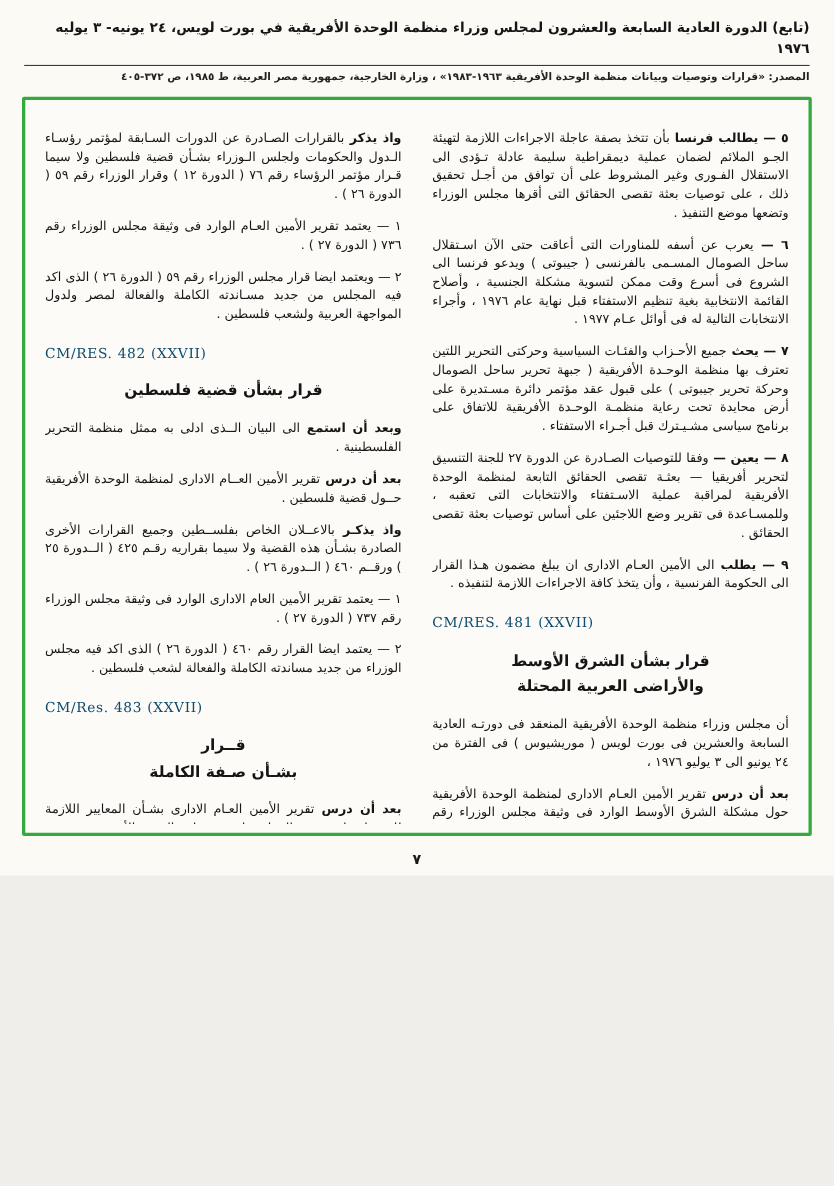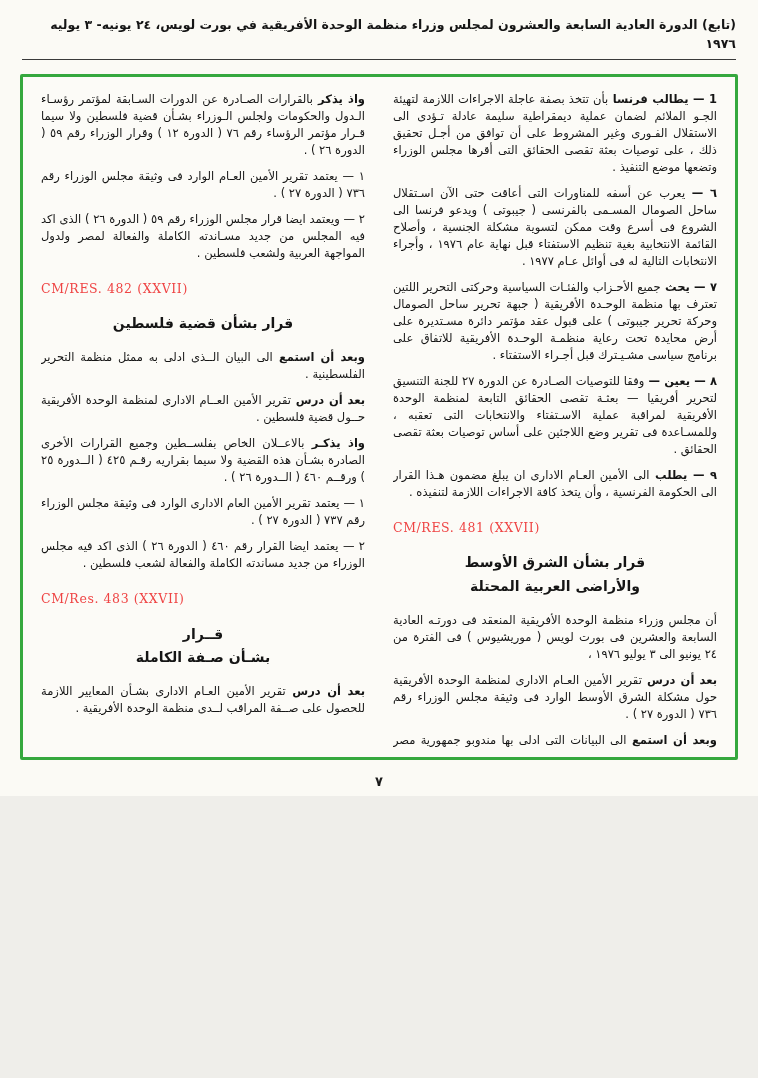--- a/index.html
+++ b/index.html
@@ -44,30 +44,30 @@
     background:#fcfbf7;
   }
   .columns { display:flex; gap:28px; height:100%; }
   .column {
     flex:1 1 0;
     overflow:hidden;
     font-size:11.5px;
     line-height:1.48;
     text-align:justify;
   }
-  .para { margin-bottom:9px; }
+  .para { margin-bottom:9px;margin-top:12px; }
   .para b { font-weight:bold; }
   .code {
     direction:ltr;
     text-align:left;
     font-family:"DejaVu Serif", serif;
     font-size:12.5px;
     letter-spacing:0.6px;
     margin:18px 0 14px 0;
-    color:#ef4444;
+    color:#0c4a6e;
   }
   .heading {
     text-align:center;
     font-weight:bold;
     font-size:14px;
     line-height:1.7;
     white-space:pre-line;
     margin:2px 0 13px 0;
   }
   .doc-footer {
@@ -80,26 +80,27 @@
   }
 </style>
 </head>
 <body>
 
 <div class="page">
 
   <header class="doc-header">
     <div class="header-title">(تابع) الدورة العادية السابعة والعشرون لمجلس وزراء منظمة الوحدة الأفريقية في بورت لويس، ٢٤ يونيه- ٣ يوليه ١٩٧٦</div>
     <hr class="header-rule">
+    <div class="header-source">المصدر: «قرارات وتوصيات وبيانات منظمة الوحدة الأفريقية ١٩٦٣-١٩٨٣» ، وزارة الخارجية، جمهورية مصر العربية، ط ١٩٨٥، ص ٣٧٢-٤٠٥</div>
   </header>
 
   <div class="green-box">
     <div class="columns">
       <div class="column">
-          <div class="para body"><b>1 — يطالب فرنسا </b>بأن تتخذ بصفة عاجلة الاجراءات اللازمة لتهيئة الجـو الملائم لضمان عملية ديمقراطية سليمة عادلة تـؤدى الى الاستقلال الفـورى وغير المشروط على أن توافق من أجـل تحقيق ذلك ، على توصيات بعثة تقصى الحقائق التى أقرها مجلس الوزراء وتضعها موضع التنفيذ .</div>
+          <div class="para body"><b>٥ — يطالب فرنسا </b>بأن تتخذ بصفة عاجلة الاجراءات اللازمة لتهيئة الجـو الملائم لضمان عملية ديمقراطية سليمة عادلة تـؤدى الى الاستقلال الفـورى وغير المشروط على أن توافق من أجـل تحقيق ذلك ، على توصيات بعثة تقصى الحقائق التى أقرها مجلس الوزراء وتضعها موضع التنفيذ .</div>
           <div class="para body"><b>٦ — </b>يعرب عن أسفه للمناورات التى أعاقت حتى الآن اسـتقلال ساحل الصومال المسـمى بالفرنسى ( جيبوتى ) ويدعو فرنسا الى الشروع فى أسرع وقت ممكن لتسوية مشكلة الجنسية ، وأصلاح القائمة الانتخابية بغية تنظيم الاستفتاء قبل نهاية عام ١٩٧٦ ، وأجراء الانتخابات التالية له فى أوائل عـام ١٩٧٧ .</div>
           <div class="para body"><b>٧ — يحث </b>جميع الأحـزاب والفئـات السياسية وحركتى التحرير اللتين تعترف بها منظمة الوحـدة الأفريقية ( جبهة تحرير ساحل الصومال وحركة تحرير جيبوتى ) على قبول عقد مؤتمر دائرة مسـتديرة على أرض محايدة تحت رعاية منظمـة الوحـدة الأفريقية للاتفاق على برنامج سياسى مشـيـترك قبل أجـراء الاستفتاء .</div>
           <div class="para body"><b>٨ — يعين — </b>وفقا للتوصيات الصـادرة عن الدورة ٢٧ للجنة التنسيق لتحرير أفريقيا — بعثـة تقصى الحقائق التابعة لمنظمة الوحدة الأفريقية لمراقبة عملية الاسـتفتاء والانتخابات التى تعقبه ، وللمسـاعدة فى تقرير وضع اللاجئين على أساس توصيات بعثة تقصى الحقائق .</div>
           <div class="para body"><b>٩ — يطلب </b>الى الأمين العـام الادارى ان يبلغ مضمون هـذا القرار الى الحكومة الفرنسية ، وأن يتخذ كافة الاجراءات اللازمة لتنفيذه .</div>
           <div class="para code">CM/RES. 481 (XXVII)</div>
           <div class="para heading">قرار بشأن الشرق الأوسط
 والأراضى العربية المحتلة</div>
           <div class="para body">أن مجلس وزراء منظمة الوحدة الأفريقية المنعقد فى دورتـه العادية السابعة والعشرين فى بورت لويس ( موريشيوس ) فى الفترة من ٢٤ يونيو الى ٣ يوليو ١٩٧٦ ،</div>
           <div class="para body"><b>بعد أن درس </b>تقرير الأمين العـام الادارى لمنظمة الوحدة الأفريقية حول مشكلة الشرق الأوسط الوارد فى وثيقة مجلس الوزراء رقم ٧٣٦ ( الدورة ٢٧ ) .</div>
           <div class="para body"><b>وبعد أن استمع </b>الى البيانات التى ادلى بها مندوبو جمهورية مصر العربية ومنظمـة التحرير الفلسطينية والوفود الأخـرى .</div>

